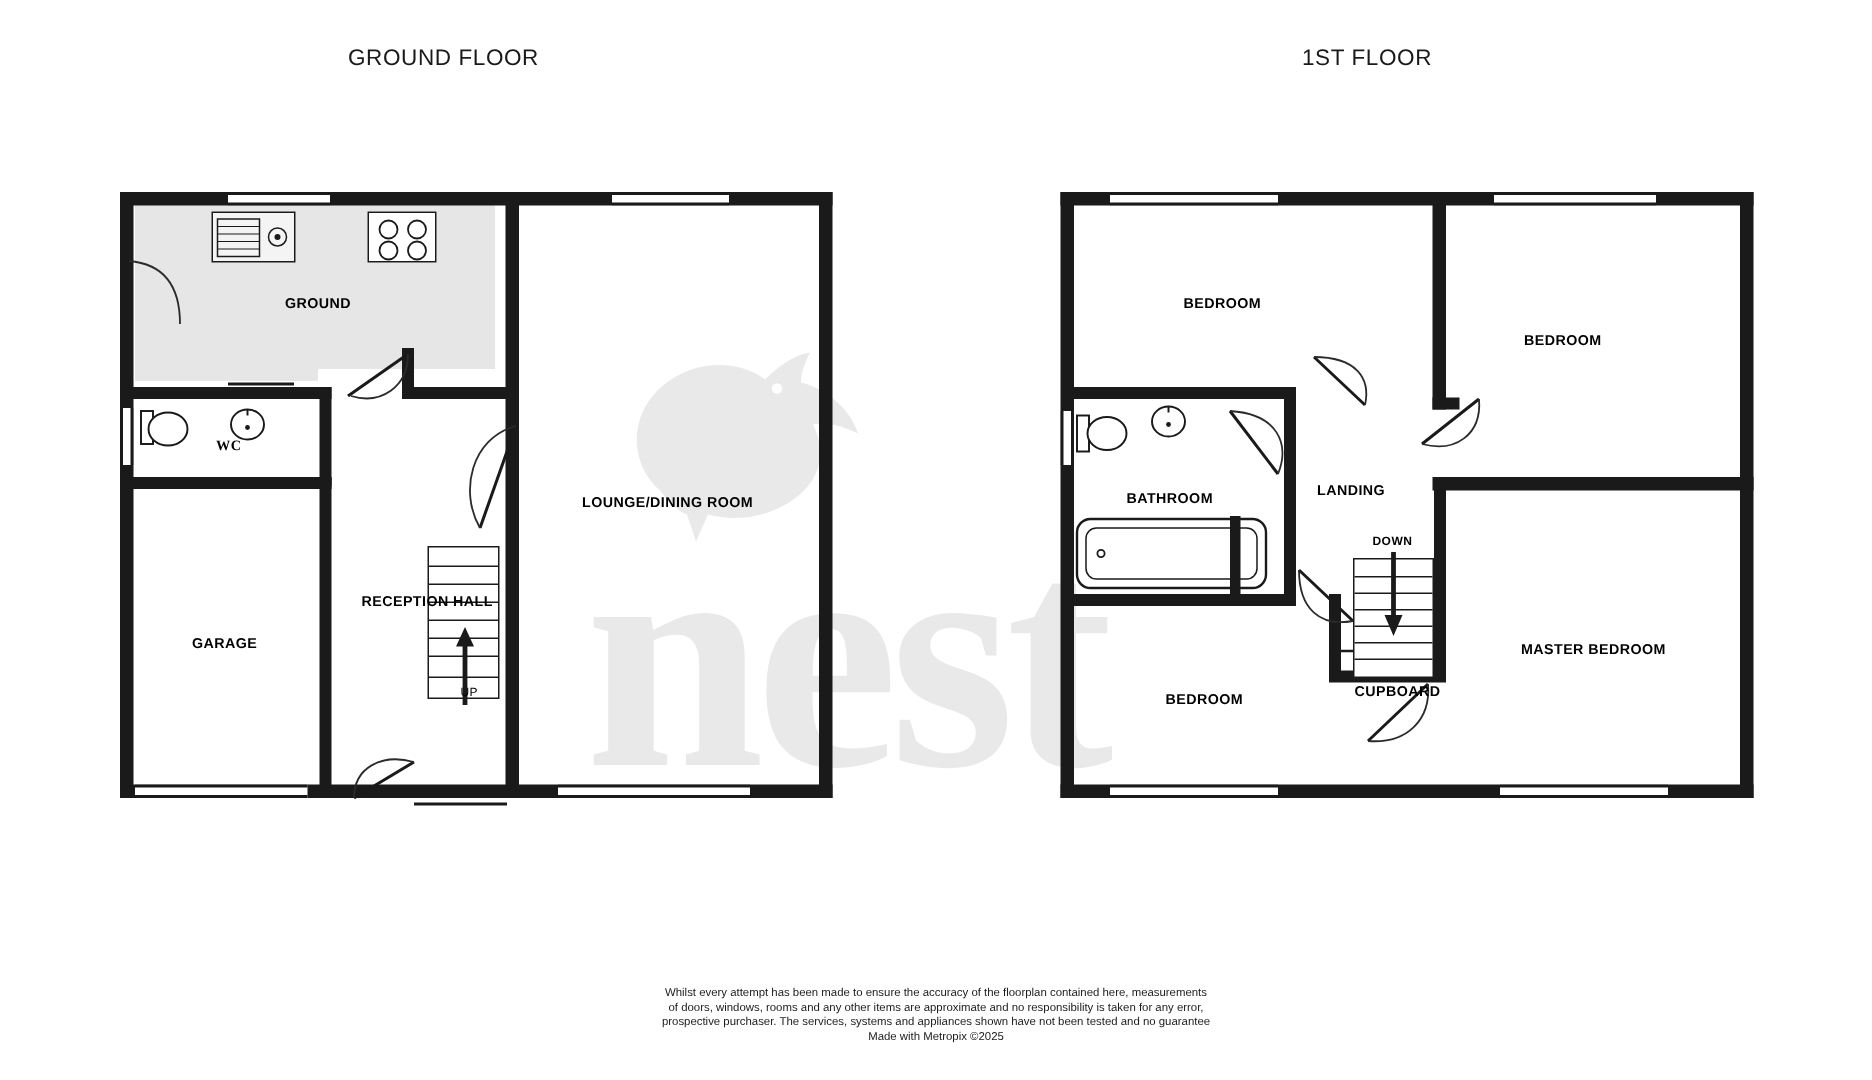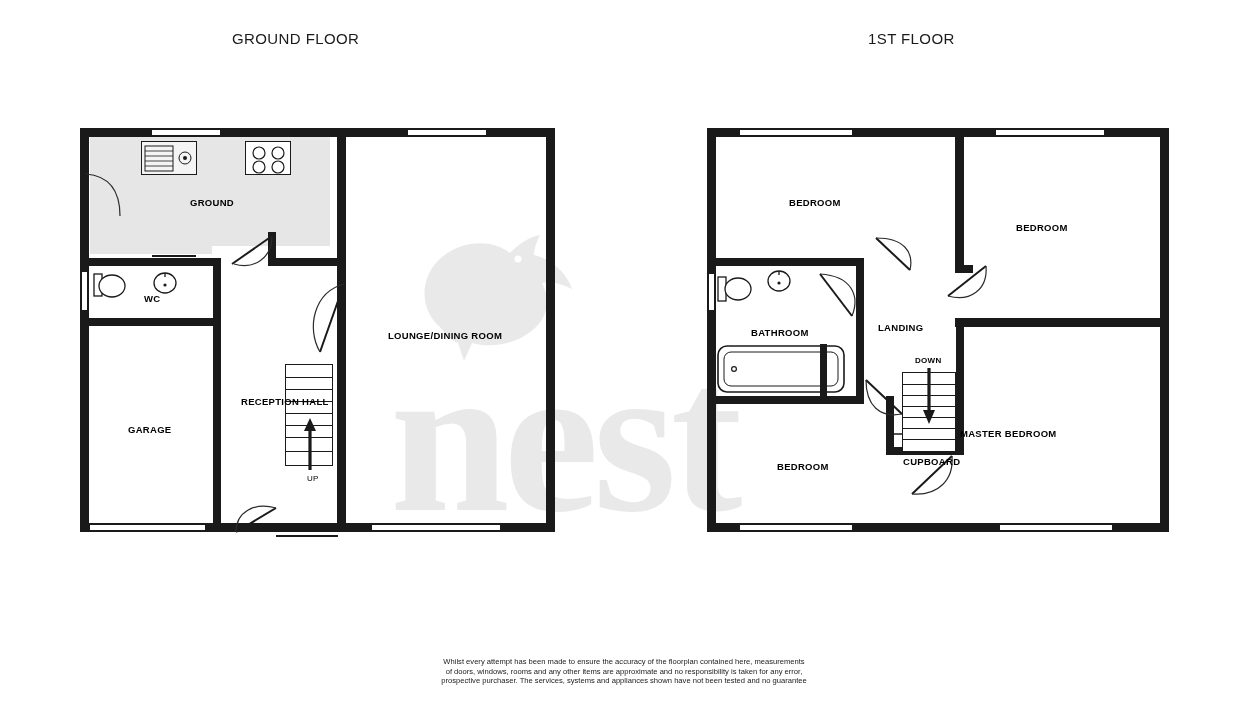--- a/index.html
+++ b/index.html
@@ -240,24 +240,24 @@
       <div class="tread" style="top:60px;"></div>
       <div class="tread" style="top:72px;"></div>
       <div class="tread" style="top:86px;"></div>
     </div>
     <div>
       <svg style="position:absolute; left:303px; top:418px;" width="14" height="52" viewBox="0 0 14 52">
         <line x1="7" y1="52" x2="7" y2="10" stroke="#1a1a1a" stroke-width="3.2"></line>
         <path d="M7 0 L13 13 L1 13 Z" fill="#1a1a1a"></path>
       </svg>
     </div>
-    <div class="small-label" style="left:307px; top:474px;">UP</div>
+    <div class="small-label" style="left:307px; top:457px;">UP</div>
 
     <div class="room-label" style="left:190px; top:197px;">GROUND</div>
-    <div class="room-label" style="left:144px; top:293px;">WC</div>
+    <div class="room-label" style="left:144px; top:293px;font-family:Liberation Serif, serif;">WC</div>
     <div class="room-label" style="left:128px; top:424px;">GARAGE</div>
     <div class="room-label" style="left:241px; top:396px;">RECEPTION HALL</div>
     <div class="room-label" style="left:388px; top:330px;">LOUNGE/DINING ROOM</div>
   </div>
 
   <div>
 
     <div class="wall" style="left:707px; top:128px; width:462px; height:9px;"></div>
     <div class="wall" style="left:707px; top:128px; width:9px; height:404px;"></div>
     <div class="wall" style="left:1160px; top:128px; width:9px; height:404px;"></div>
@@ -352,22 +352,23 @@
       </svg>
     </div>
     <div class="small-label" style="left:915px; top:356px;font-weight:bold;">DOWN</div>
 
     <div class="room-label" style="left:789px; top:197px;">BEDROOM</div>
     <div class="room-label" style="left:1016px; top:222px;">BEDROOM</div>
     <div class="room-label" style="left:751px; top:327px;">BATHROOM</div>
     <div class="room-label" style="left:878px; top:322px;">LANDING</div>
     <div class="room-label" style="left:777px; top:461px;">BEDROOM</div>
     <div class="room-label" style="left:903px; top:440px;margin-top:16px;">CUPBOARD</div>
-    <div class="room-label" style="left:960px; top:428px;">MASTER BEDROOM</div>
+    <div class="room-label" style="left:1014px; top:428px;">MASTER BEDROOM</div>
   </div>
 
   <div class="disclaimer">
     <div>Whilst every attempt has been made to ensure the accuracy of the floorplan contained here, measurements</div>
     <div>of doors, windows, rooms and any other items are approximate and no responsibility is taken for any error,</div>
     <div>prospective purchaser. The services, systems and appliances shown have not been tested and no guarantee</div>
+    <div>Made with Metropix ©2025</div>
   </div>
 
 </div>
 
 </body></html>

